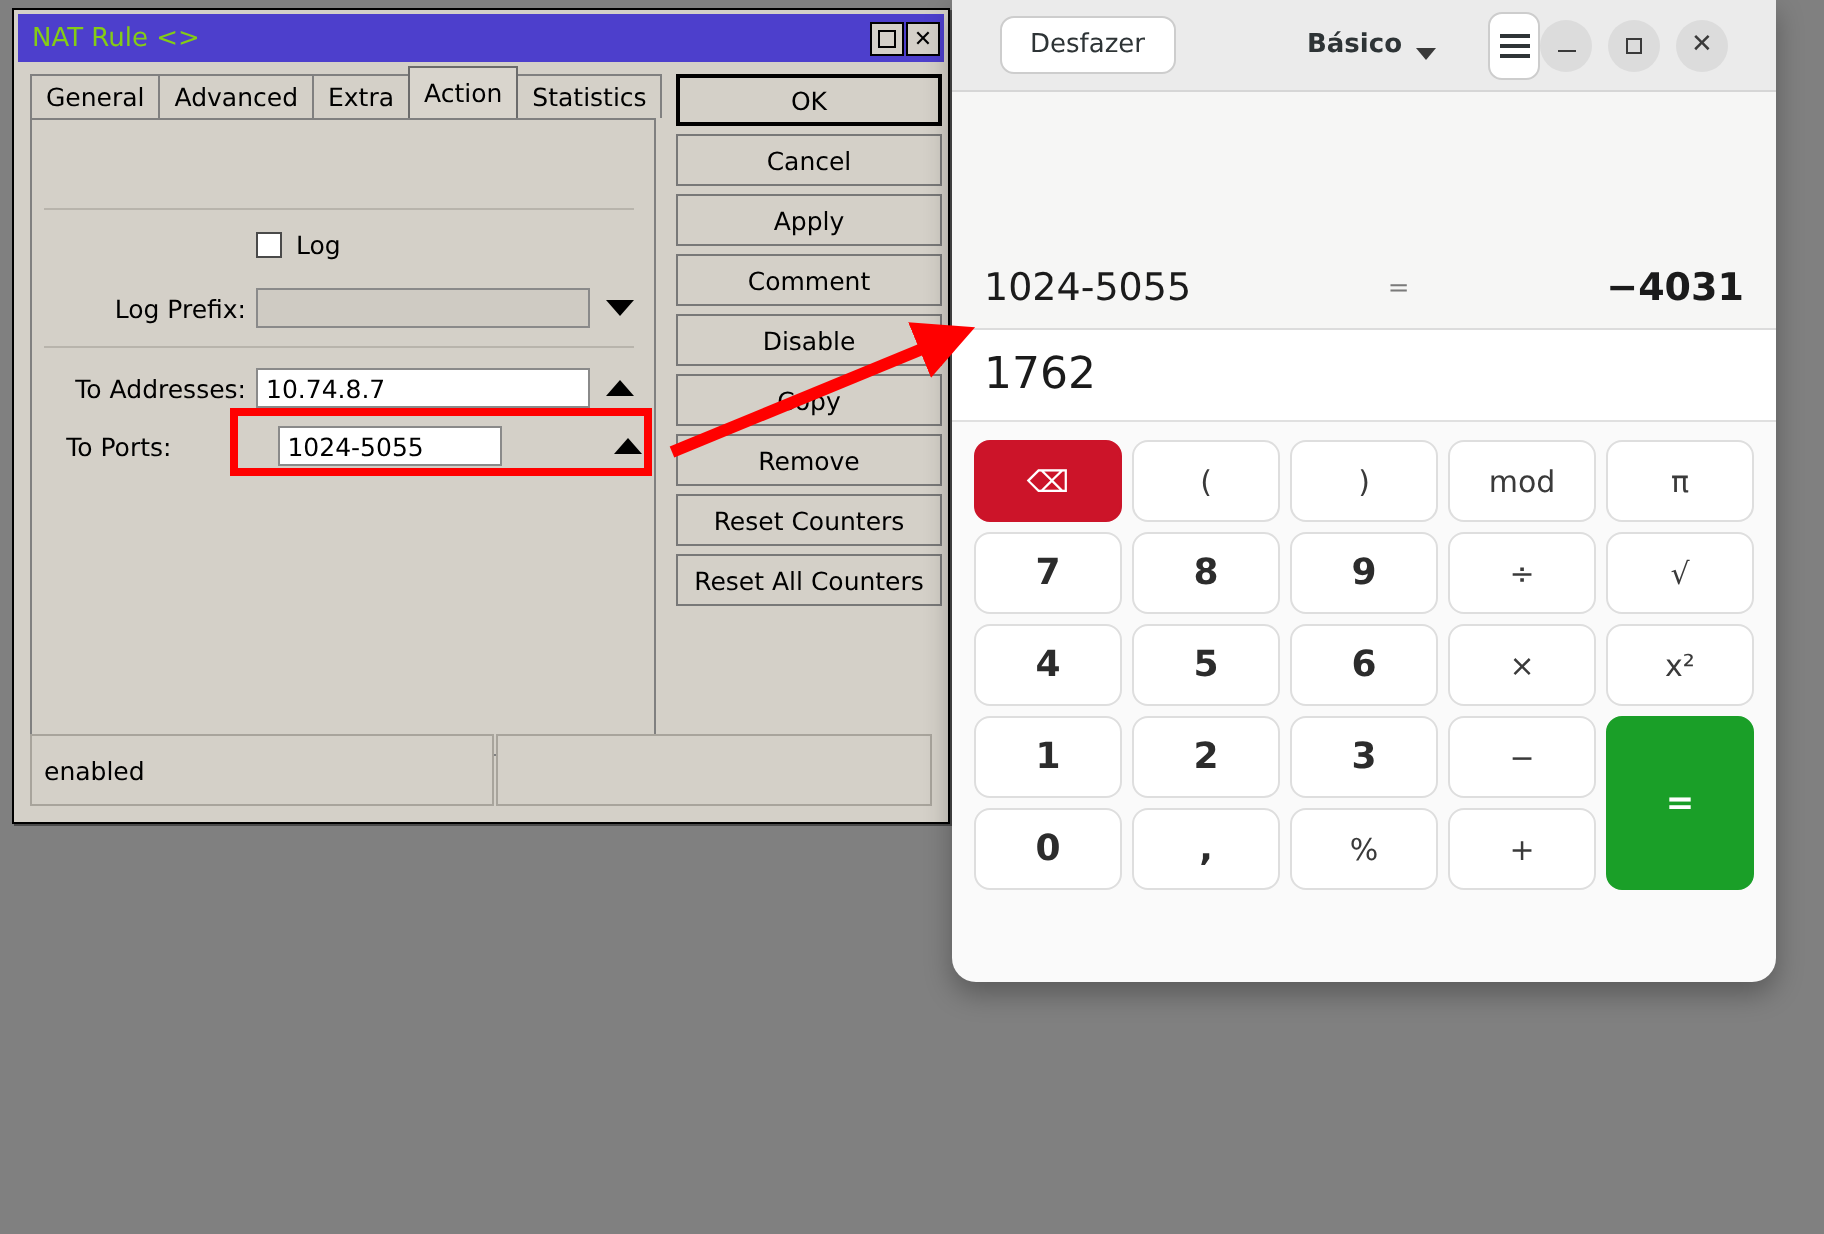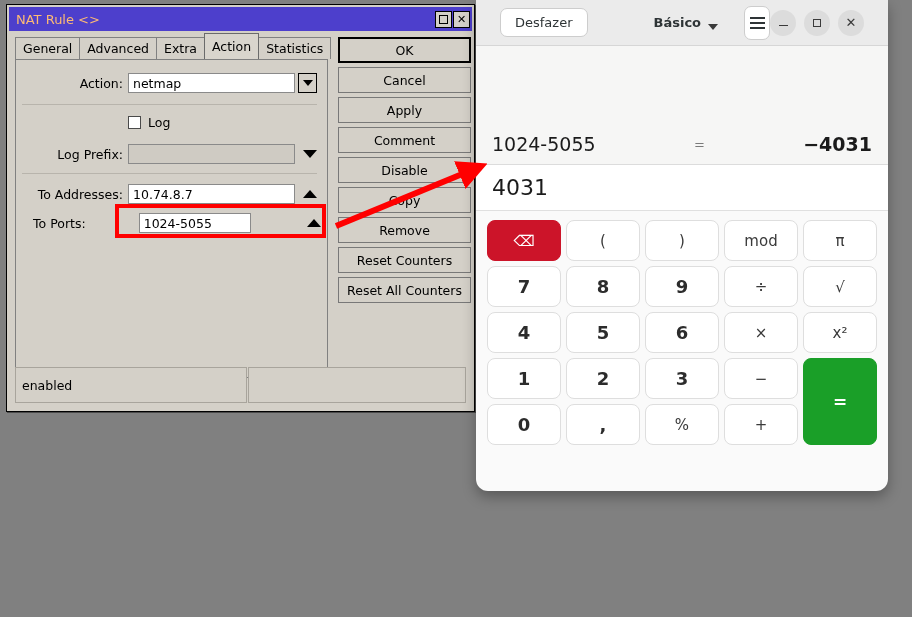--- a/index.html
+++ b/index.html
@@ -19,21 +19,21 @@
     border: 1px solid #000;
     box-shadow: 1px 1px 0 #4a4a4a;
     box-sizing: border-box;
   }
   .nat-titlebar {
     position: absolute; left: 2px; top: 2px; right: 2px; height: 24px;
     background: #4d3fcc;
     display: flex; align-items: center;
   }
   .nat-title {
-    color: #fdba74; font-size: 13px; margin-left: 7px;
+    color: #84cc16; font-size: 13px; margin-left: 7px;
     font-family: "DejaVu Sans", sans-serif;
     white-space: nowrap;
   }
   .tb-btns { margin-left: auto; display: flex; gap: 1px; margin-right: 2px; }
   .tb-btn {
     width: 17px; height: 17px; background: #d4d0c8;
     border: 1px solid #000;
     display: flex; align-items: center; justify-content: center;
     font-size: 11px; line-height: 1; color: #000;
     box-sizing: border-box; cursor: pointer;
@@ -253,27 +253,20 @@
     <div class="tabs">
       <div class="tab">General</div>
       <div class="tab">Advanced</div>
       <div class="tab">Extra</div>
       <div class="tab active">Action</div>
       <div class="tab">Statistics</div>
     </div>
 
     <div class="form-panel">
 
-      <div class="row" style="left:0; top:13px; width:305px;">
-        <div class="lbl" style="width:107px;">Action:</div>
-        <div class="txtfield" style="width:167px; margin-left:5px;">netmap</div>
-        <div class="dropbtn" style="margin-left:3px;">
-          <div class="tri-down"></div>
-        </div>
-      </div>
 
       <div class="divider" style="left:6px; top:44px; width:295px;"></div>
 
       <div class="row" style="left:0; top:84px; width:305px;">
         <div class="lbl" style="width:107px;">Log Prefix:</div>
         <div class="txtfield disabled" style="width:167px; margin-left:5px;"></div>
         <div style="margin-left:8px;">
           <div class="tri-down-thin"></div>
         </div>
       </div>
@@ -360,21 +353,21 @@
 
     <div class="calc-display">
       <div class="hist-row">
         <span class="hist-expr">1024-5055</span>
         <span class="hist-eq">=</span>
         <span class="hist-res">−4031</span>
       </div>
     </div>
 
     <div class="entry-row">
-      <span class="entry-val">4031</span>
+      <span class="entry-val">1762</span>
     </div>
 
     <div class="keypad">
       <div class="key del">
           <span class="del-glyph">⌫</span>
         </div>
       <div class="key op">(</div>
       <div class="key op">)</div>
       <div class="key op">mod</div>
       <div class="key op">π</div>

